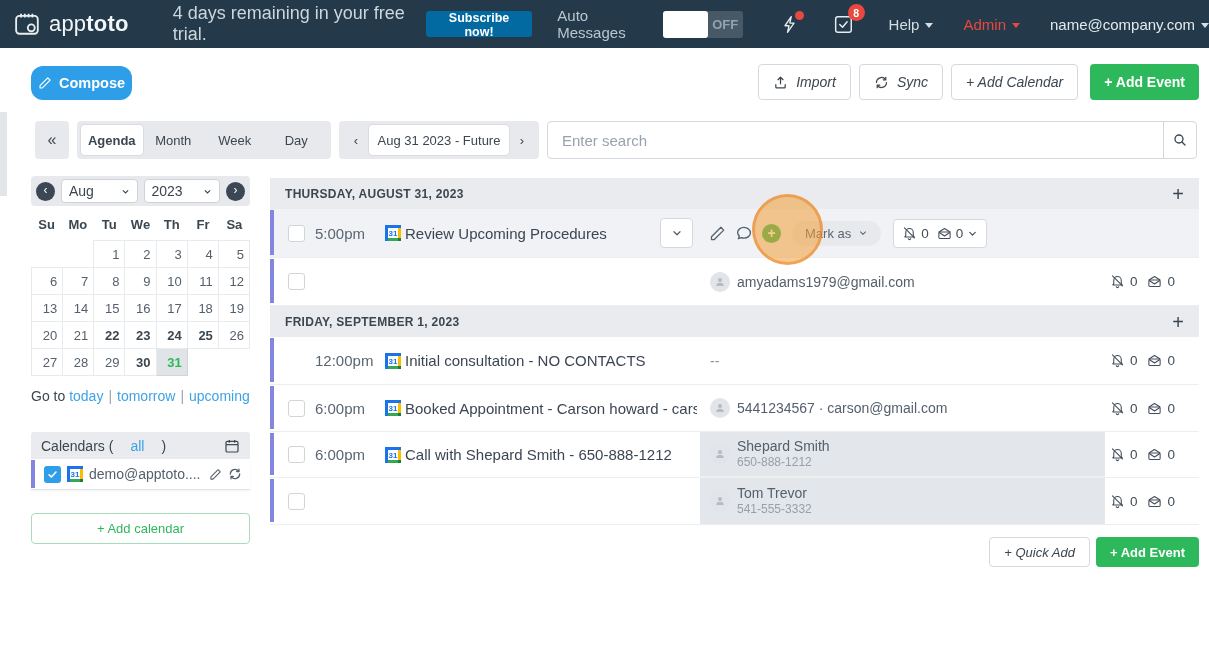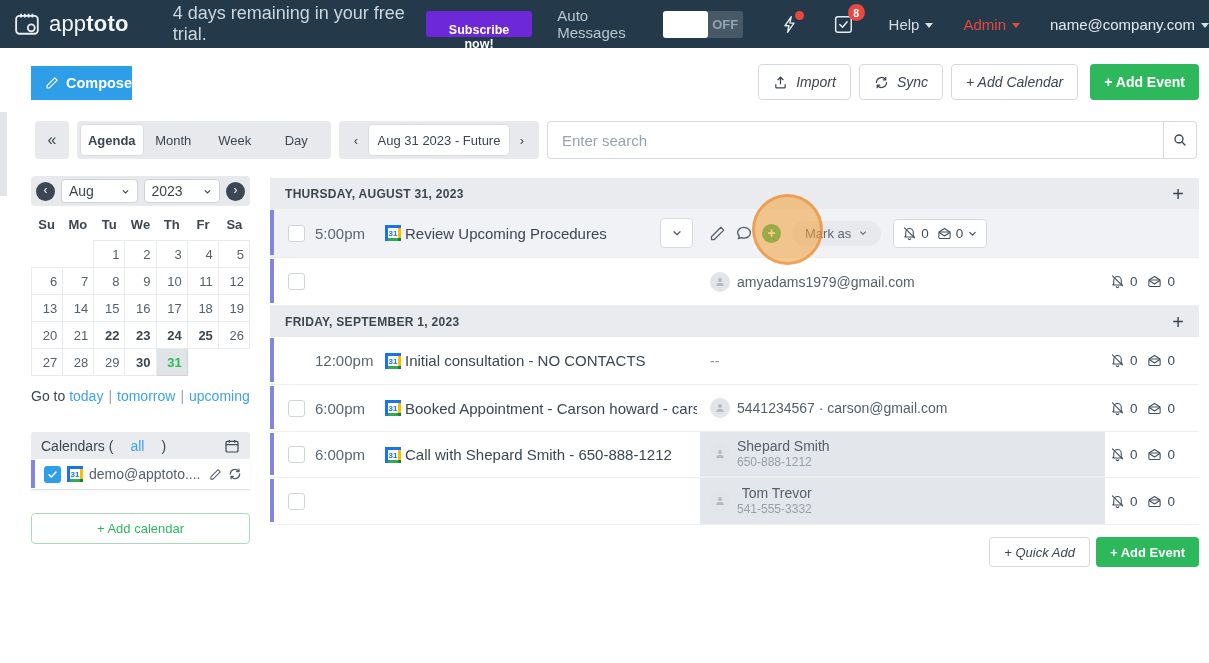--- a/index.html
+++ b/index.html
@@ -16,22 +16,22 @@
   
   .navbar {
     position:absolute; top:0; left:0; width:1209px; height:48px;
     background:#24394a; display:flex; align-items:center; color:#dfe7ec;
   }
   .logo { display:flex; align-items:center; gap:8px; margin-left:14px; cursor:pointer; }
   .logo-text { font-size:22px; color:#f2f6f8; letter-spacing:.2px; }
   .logo-text b { font-weight:700; }
   .trial-text { margin-left:44px; font-size:18px; color:#ccd6dc; }
   .subscribe-btn {
-    margin-left:13px; height:26px; padding:12px 12px; border:none; border-radius:3px;
-    background:#6d28d9; color:#fff; font-size:12.5px; font-weight:700; cursor:pointer;
+    margin-left:13px; height:26px; padding:0 12px; border:none; border-radius:3px;
+    background:#0369a1; color:#fff; font-size:12.5px; font-weight:700; cursor:pointer;
     font-family:inherit;
   }
   .auto-messages { margin-left:25px; font-size:15px; color:#bac7cf; }
   .toggle { margin-left:14px; width:90px; height:27px; background:rgba(255,255,255,.16);
     border-radius:3px; display:flex; cursor:pointer; }
   .toggle-knob { width:45px; background:#fff; border-radius:3px; }
   .toggle-off { flex:1; display:flex; align-items:center; justify-content:center;
     font-size:13px; font-weight:700; color:#94a3ad; }
   .nav-icon-wrap { position:relative; cursor:pointer; }
   .bolt-wrap { margin-left:37px; }
@@ -48,22 +48,22 @@
   .caret { width:0; height:0; border-left:4px solid transparent; border-right:4px solid transparent;
     border-top:5px solid #d5dee3; margin-top:2px; }
   .caret.red { border-top-color:#e8483f; }
 
   
   .left-sliver { position:absolute; left:0; top:112px; width:7px; height:84px; background:#e3e6e9; }
 
   
   .compose-btn {
     position:absolute; left:31px; top:66px; width:101px; height:34px;
-    background:#2f9ee8; border:none; border-radius:0; color:#fff;
-    font-size:14.5px; font-weight:700; display:flex; align-items:center; justify-content:flex-end;
+    background:#2f9ee8; border:none; border-radius:12px; color:#fff;
+    font-size:14.5px; font-weight:700; display:flex; align-items:center; justify-content:center;
     gap:7px; cursor:pointer; font-family:inherit;
   }
   .top-actions { position:absolute; top:64px; right:10px; height:36px; display:flex; gap:8px; }
   .btn-light {
     display:flex; align-items:center; gap:8px; padding:0 14px; background:#fff;
     border:1px solid #d5d9dd; border-radius:4px; font-size:14px; color:#3b4650;
     cursor:pointer; font-family:inherit;font-style:italic;
   }
   .btn-green {
     display:flex; align-items:center; padding:0 14px; background:#2eb85c; border:none;
@@ -135,21 +135,21 @@
   .day-header { height:31px; background:#e9ebee; display:flex; align-items:center;
     justify-content:space-between; padding:0 15px; }
   .day-header .dh-label { font-size:12px; font-weight:700; color:#3b4650; letter-spacing:.3px; }
   .day-header .dh-plus { font-size:20px; font-weight:400; color:#3b4650; line-height:1;
     background:none; border:none; cursor:pointer; font-family:inherit; }
   .erow { display:flex; align-items:center; position:relative; border-bottom:1px solid #eceef0;
     background:#fff; }
   .erow .stripe { position:absolute; left:0; top:1px; bottom:2px; width:4px; background:#8386e0; }
   .erow.selected { background:#f0f2f5; }
   .r1 { height:49px; } .r2 { height:48px; } .r3 { height:48px; }
-  .r4 { height:47px; } .r5 { height:46px; } .r6 { height:47px;text-align:right; }
+  .r4 { height:47px; } .r5 { height:46px; } .r6 { height:47px; }
   .c-left { width:427px; flex:none; display:flex; align-items:center; align-self:stretch; }
   .cb { width:17px; height:17px; border:1px solid #d0d5da; border-radius:3px; background:#fff;
     margin-left:18px; flex:none; cursor:pointer; }
   .cb.ghost { visibility:hidden; }
   .etime { width:58px; margin-left:10px; font-size:15px; color:#5b6672; flex:none; }
   .gcal { margin-left:12px; flex:none; }
   .etitle { margin-left:4px; font-size:15px; color:#3c4653; white-space:nowrap; overflow:hidden; }
   .dd-btn { margin-left:auto; margin-right:4px; width:33px; height:30px; background:#fff;
     border:1px solid #d5d9dd; border-radius:4px; display:flex; align-items:center;
     justify-content:center; cursor:pointer; flex:none; }

